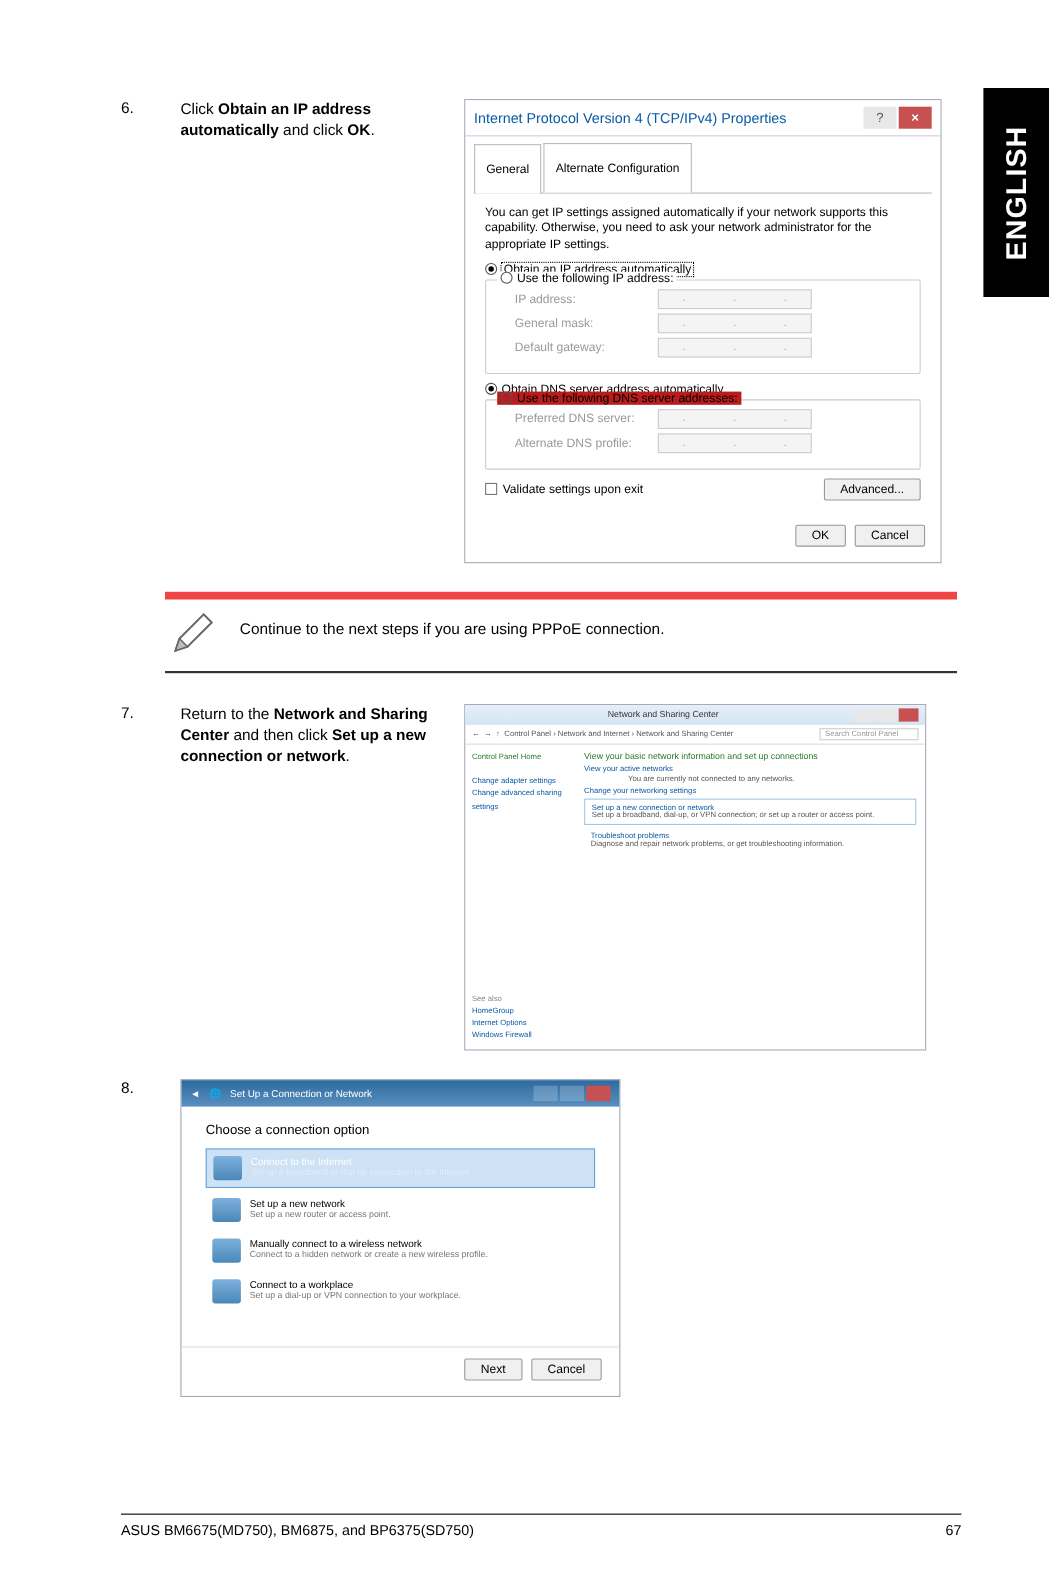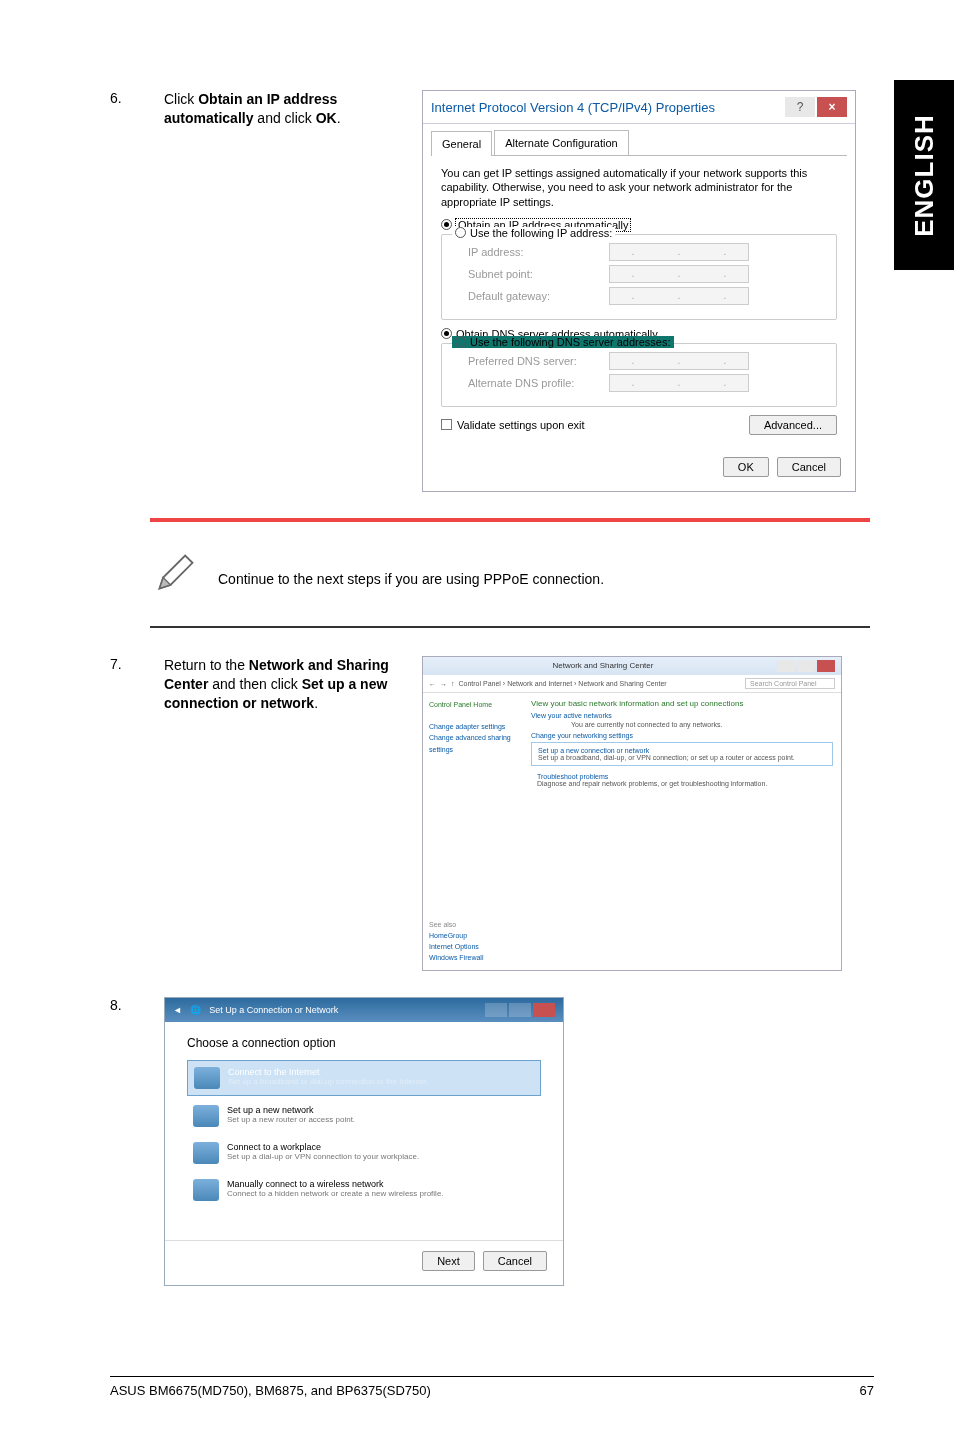--- a/index.html
+++ b/index.html
@@ -15,39 +15,39 @@
 
   
   .dlg { border: 1px solid #aab; background: #fff; font-family: "Segoe UI", Arial, sans-serif; font-size: 11px; color: #000; }
   .dlg1 { width: 434px; }
   .dlg-title { display: flex; align-items: center; padding: 6px 8px; border-bottom: 1px solid #ccd; }
   .dlg-title-text { color: #0a5aa6; font-size: 13px; flex: 1; }
   .win-btn { width: 30px; height: 20px; display: inline-flex; align-items: center; justify-content: center; font-size: 12px; margin-left: 2px; }
   .help-btn { background: #e8e8e8; color: #555; }
   .close-btn { background: #c75050; color: #fff; font-weight: bold; }
   .tabs { margin: 6px 8px 0 8px; border-bottom: 1px solid #bbb; display: flex; }
-  .tab { padding: 6px 10px; border: 1px solid #bbb; border-bottom: none; margin-right: 2px; background: #fff; font-size: 11px; }
+  .tab { padding: 16px 10px; border: 1px solid #bbb; border-bottom: none; margin-right: 2px; background: #fff; font-size: 11px; }
   .tab.active { background: #fff; position: relative; top: 1px; }
   .dlg-body { padding: 10px 18px 14px 18px; }
   .desc { font-size: 11px; line-height: 1.3; margin-bottom: 10px; }
   .group { border: 1px solid #ccc; border-radius: 2px; padding: 8px 10px 10px 10px; margin-bottom: 8px; position: relative; }
   .radio-row { display: flex; align-items: center; gap: 4px; margin: 3px 0; font-size: 11px; }
   .radio { width: 11px; height: 11px; border-radius: 50%; border: 1px solid #555; display: inline-flex; align-items: center; justify-content: center; flex-shrink: 0; }
   .radio.checked::after { content: ""; width: 5px; height: 5px; background: #000; border-radius: 50%; }
   .dotted { outline: 1px dotted #000; padding: 0 2px; }
-  .field-row { display: flex; align-items: center; margin: 4px 0 4px 16px; gap: 11px; }
+  .field-row { display: flex; align-items: center; margin: 4px 0 4px 16px; }
   .field-label { width: 130px; color: #9a9a9a; font-size: 11px; }
   .ip-input { width: 140px; height: 18px; border: 1px solid #ccc; background: #f4f4f4; display: flex; align-items: center; justify-content: space-around; color: #aaa; font-size: 10px; }
   .check-row { display: flex; align-items: center; gap: 5px; font-size: 11px; }
   .check { width: 11px; height: 11px; border: 1px solid #777; }
   .dlg-btns { padding: 8px 14px 14px; display: flex; justify-content: flex-end; gap: 8px; }
   .btn { border: 1px solid #999; background: #f0f0f0; padding: 3px 14px; font-size: 11px; border-radius: 2px; text-align: right; }
 
   
-  .note { display: flex; align-items: center; gap: 20px; border-top: 4px solid #ef4444; border-bottom: 2px solid #333; padding: 28px 4px; margin: 20px 0 28px 40px; width: 720px; }
+  .note { display: flex; align-items: flex-start; gap: 20px; border-top: 7px solid #ef4444; border-bottom: 2px solid #333; padding: 8px 4px; margin: 20px 0 28px 40px; width: 720px; }
   .note-icon svg { width: 44px; height: 44px; }
   .note-text { font-size: 14px; padding-top: 10px; }
 
   
   .dlg2 { width: 420px; border: 1px solid #aab; font-size: 8px; }
   .dlg2-title { background: linear-gradient(#e6effa,#d6e4f2); padding: 3px 6px; color: #333; display: flex; align-items: center; }
   .dlg2-title .t { flex: 1; text-align: center; }
   .dlg2-title .wb { display: flex; gap: 2px; }
   .dlg2-title .wb span { width: 18px; height: 12px; display: inline-block; }
   .min { background: #e8e8e8; }
@@ -127,42 +127,42 @@
             </div>
             <div class="field-row">
                 <span class="field-label">IP address:</span>
                 <span class="ip-input">
                   <span>.</span>
                   <span>.</span>
                   <span>.</span>
                 </span>
               </div>
             <div class="field-row">
-                <span class="field-label">Subnet point:</span>
+                <span class="field-label">General mask:</span>
                 <span class="ip-input">
                   <span>.</span>
                   <span>.</span>
                   <span>.</span>
                 </span>
               </div>
             <div class="field-row">
                 <span class="field-label">Default gateway:</span>
                 <span class="ip-input">
                   <span>.</span>
                   <span>.</span>
                   <span>.</span>
                 </span>
               </div>
           </div>
           <div class="radio-row">
             <span class="radio checked"></span>
             <span>Obtain DNS server address automatically</span>
           </div>
           <div class="group">
-            <div class="radio-row" style="margin-top:-16px;background:#0f766e;width:fit-content;padding:0 3px;">
+            <div class="radio-row" style="margin-top:-16px;background:#b91c1c;width:fit-content;padding:0 3px;">
               <span class="radio"></span>
               <span>Use the following DNS server addresses:</span>
             </div>
             <div class="field-row">
                 <span class="field-label">Preferred DNS server:</span>
                 <span class="ip-input">
                   <span>.</span>
                   <span>.</span>
                   <span>.</span>
                 </span>
@@ -282,29 +282,29 @@
           <div class="conn-opt">
             <div class="conn-icon"></div>
             <div>
               <div class="ot">Set up a new network</div>
               <div class="od">Set up a new router or access point.</div>
             </div>
           </div>
           <div class="conn-opt">
             <div class="conn-icon"></div>
             <div>
-              <div class="ot">Connect to a workplace</div>
-              <div class="od">Set up a dial-up or VPN connection to your workplace.</div>
+              <div class="ot">Manually connect to a wireless network</div>
+              <div class="od">Connect to a hidden network or create a new wireless profile.</div>
             </div>
           </div>
           <div class="conn-opt">
             <div class="conn-icon"></div>
             <div>
-              <div class="ot">Manually connect to a wireless network</div>
-              <div class="od">Connect to a hidden network or create a new wireless profile.</div>
+              <div class="ot">Connect to a workplace</div>
+              <div class="od">Set up a dial-up or VPN connection to your workplace.</div>
             </div>
           </div>
         </div>
         <div class="dlg3-btns">
           <span class="btn">Next</span>
           <span class="btn">Cancel</span>
         </div>
       </div>
     </div>
   </div>

